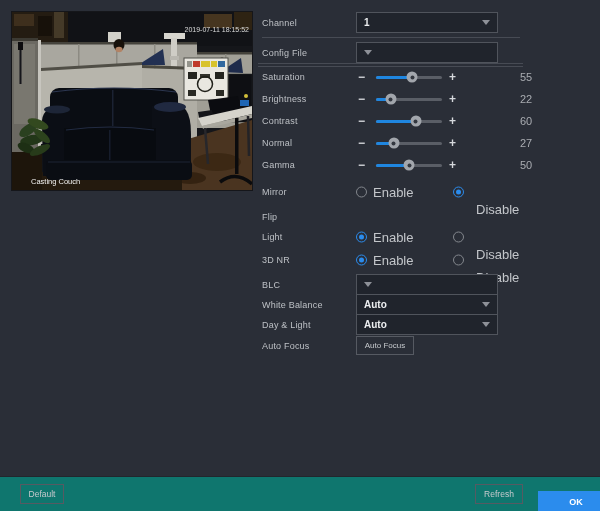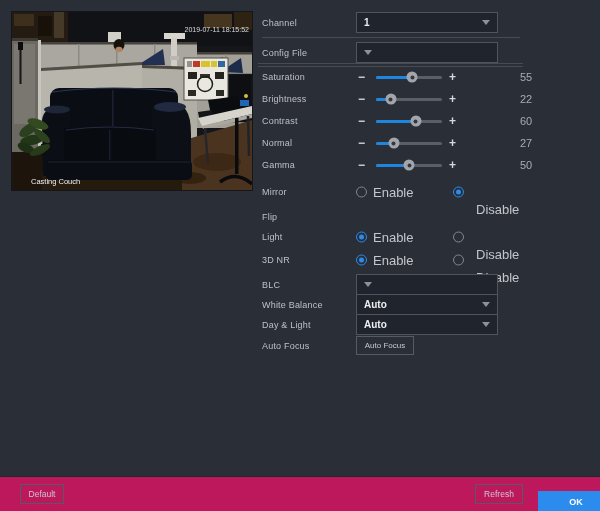--- a/index.html
+++ b/index.html
@@ -40,21 +40,21 @@
   .radio.checked{border-color:#2b8ced;}
   .radio.checked::after{content:"";position:absolute;left:50%;top:50%;width:5px;height:5px;margin:-2.5px 0 0 -2.5px;border-radius:50%;background:#2b8ced;}
   .radio-label{position:absolute;top:50%;transform:translateY(-50%);font-size:13px;color:#c3c6ca;white-space:nowrap;}
   .r1{left:0;} .rl1{left:17px;} .r2{left:97px;} .rl2{left:120px;margin-top:17px;}
 
   
   .btn{position:absolute;box-sizing:border-box;border:1px solid #565a62;background:transparent;color:#c6c9cd;font-size:8.5px;font-family:inherit;cursor:pointer;display:flex;align-items:center;justify-content:center;white-space:nowrap;}
   .btn-primary{background:#2b8ced;border-color:#2b8ced;color:#ffffff;font-weight:bold;font-size:9px;}
 
   
-  .footer{position:absolute;left:0;top:476px;width:600px;height:35px;background:#be185d;border-top:1px solid #22262d;box-sizing:border-box;}
+  .footer{position:absolute;left:0;top:476px;width:600px;height:35px;background:#0f766e;border-top:1px solid #22262d;box-sizing:border-box;}
 </style>
 </head>
 <body>
 
 <div class="window">
 
   <div class="preview">
     <svg viewBox="0 0 240 178" width="240" height="178">
       <rect width="240" height="178" fill="#15161a"></rect>
       <rect x="0" y="0" width="240" height="34" fill="#111216"></rect>

